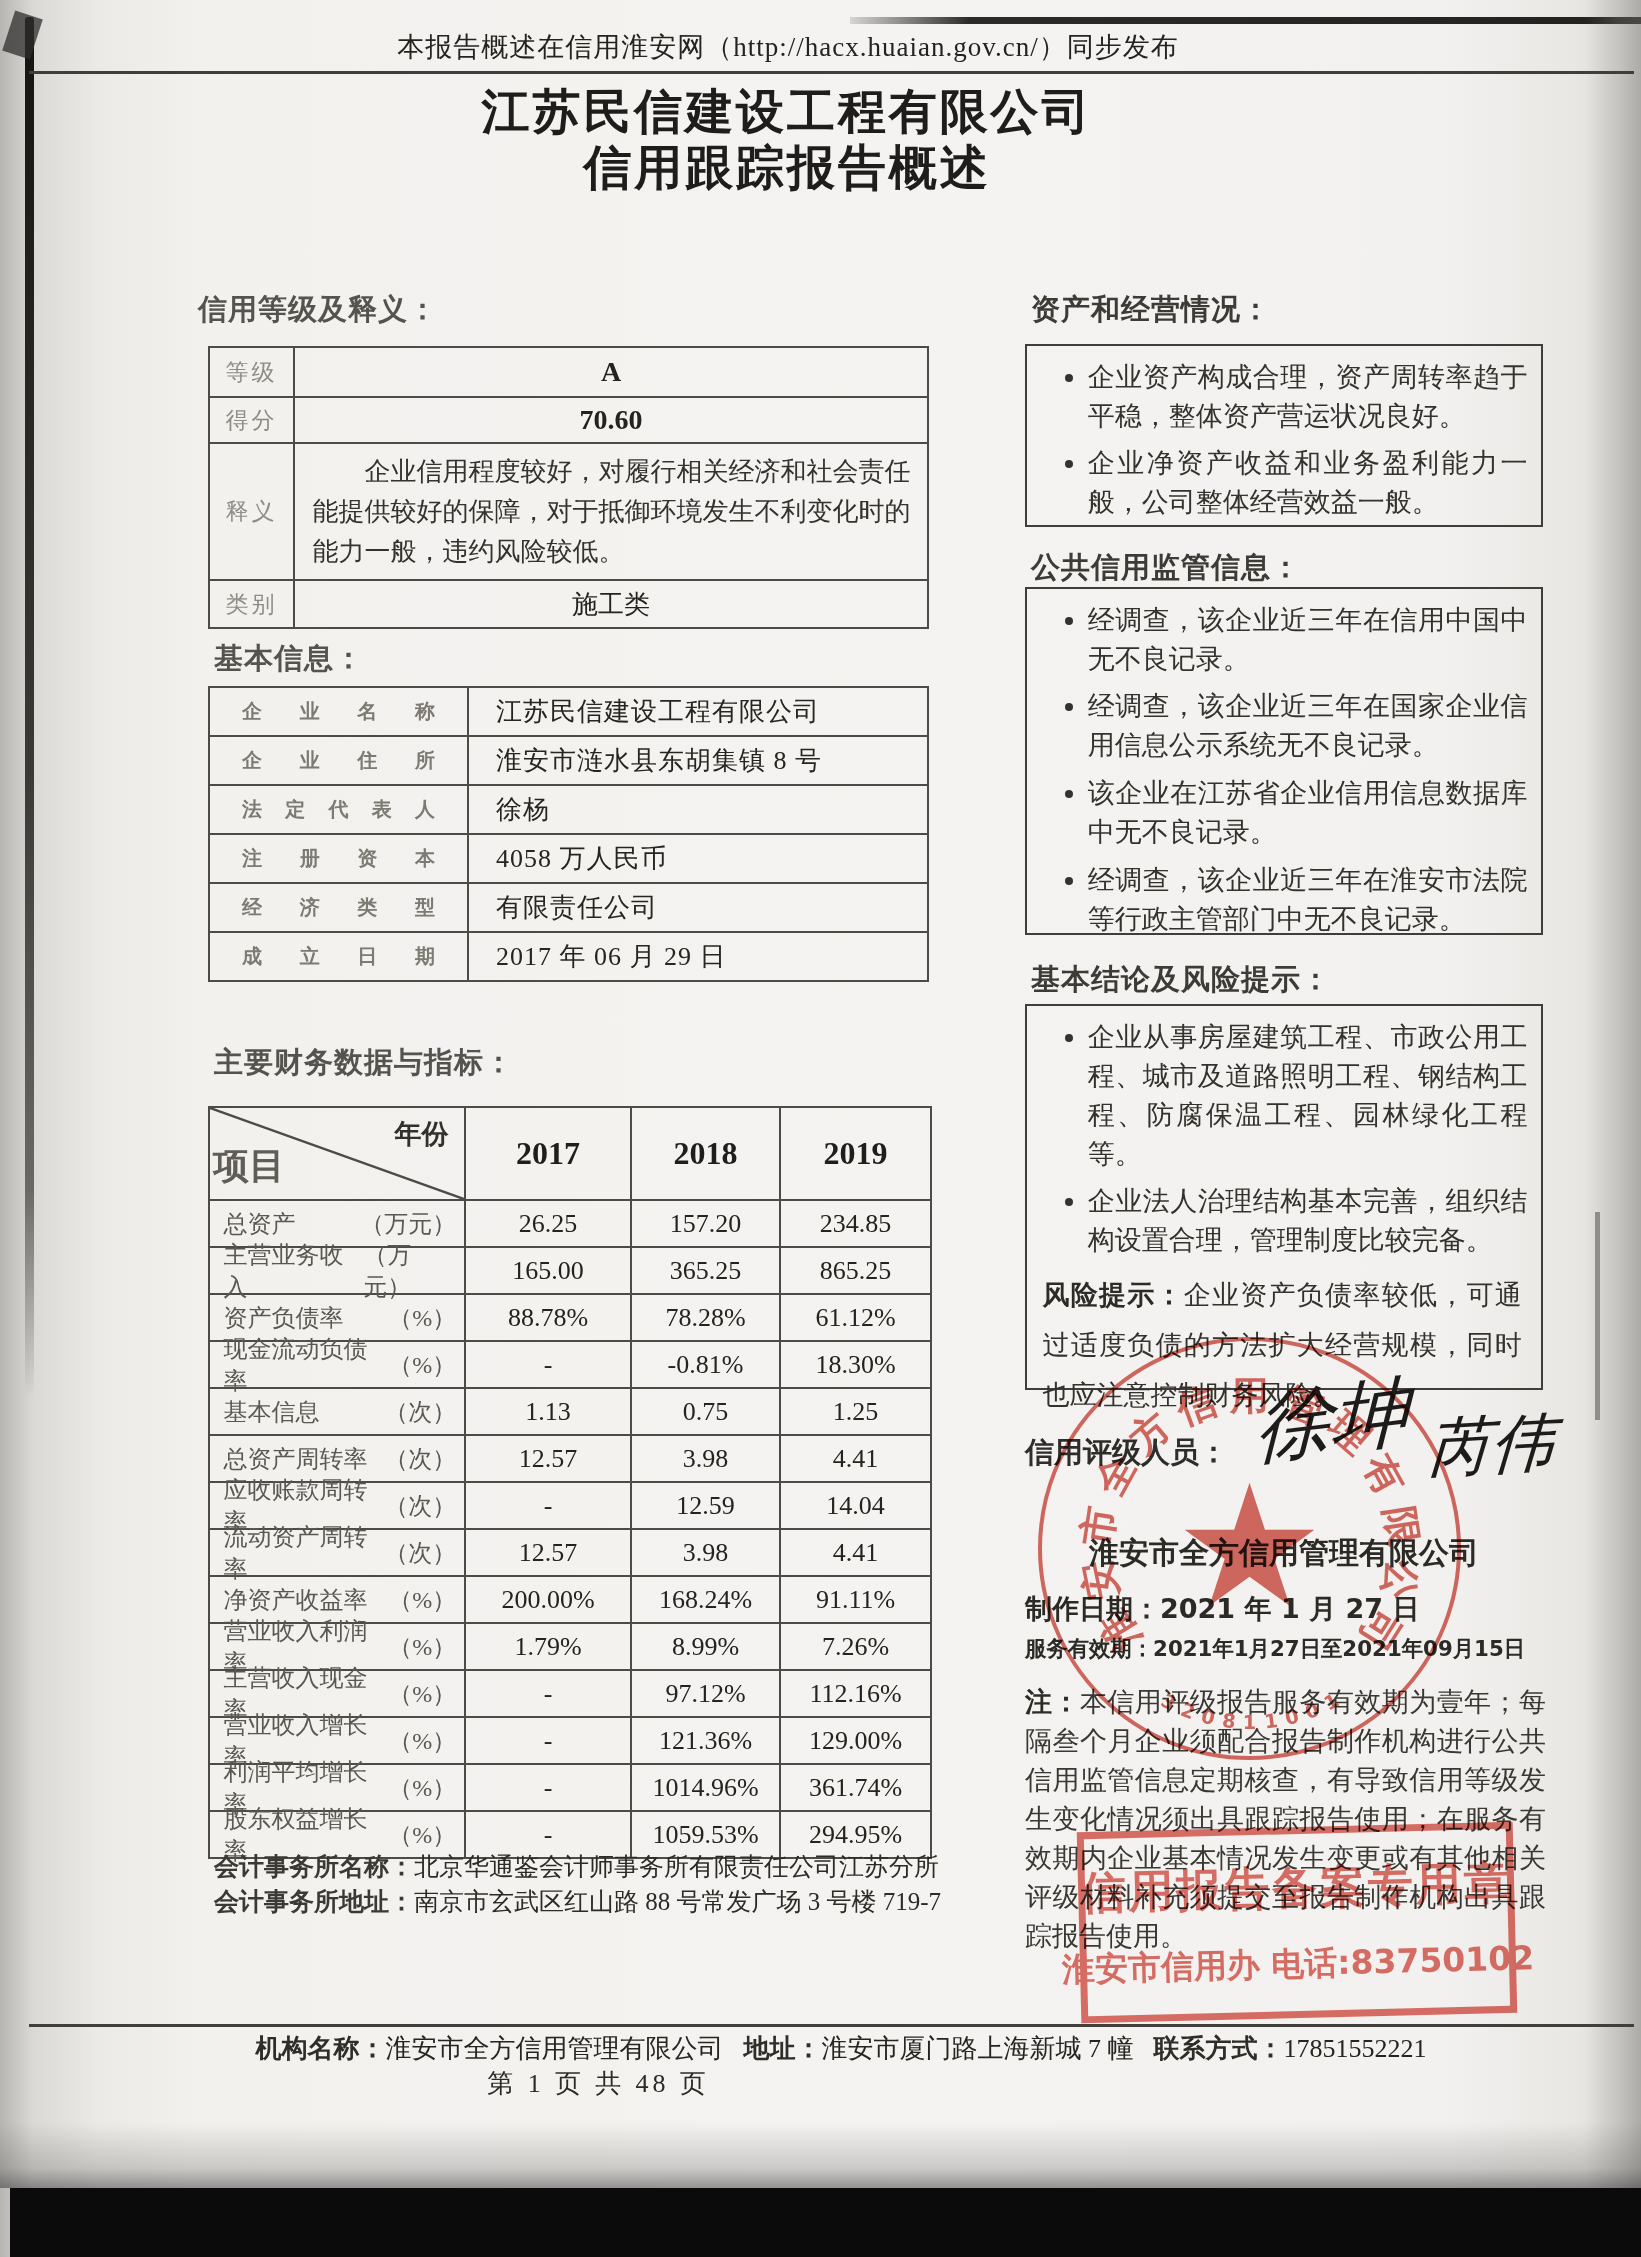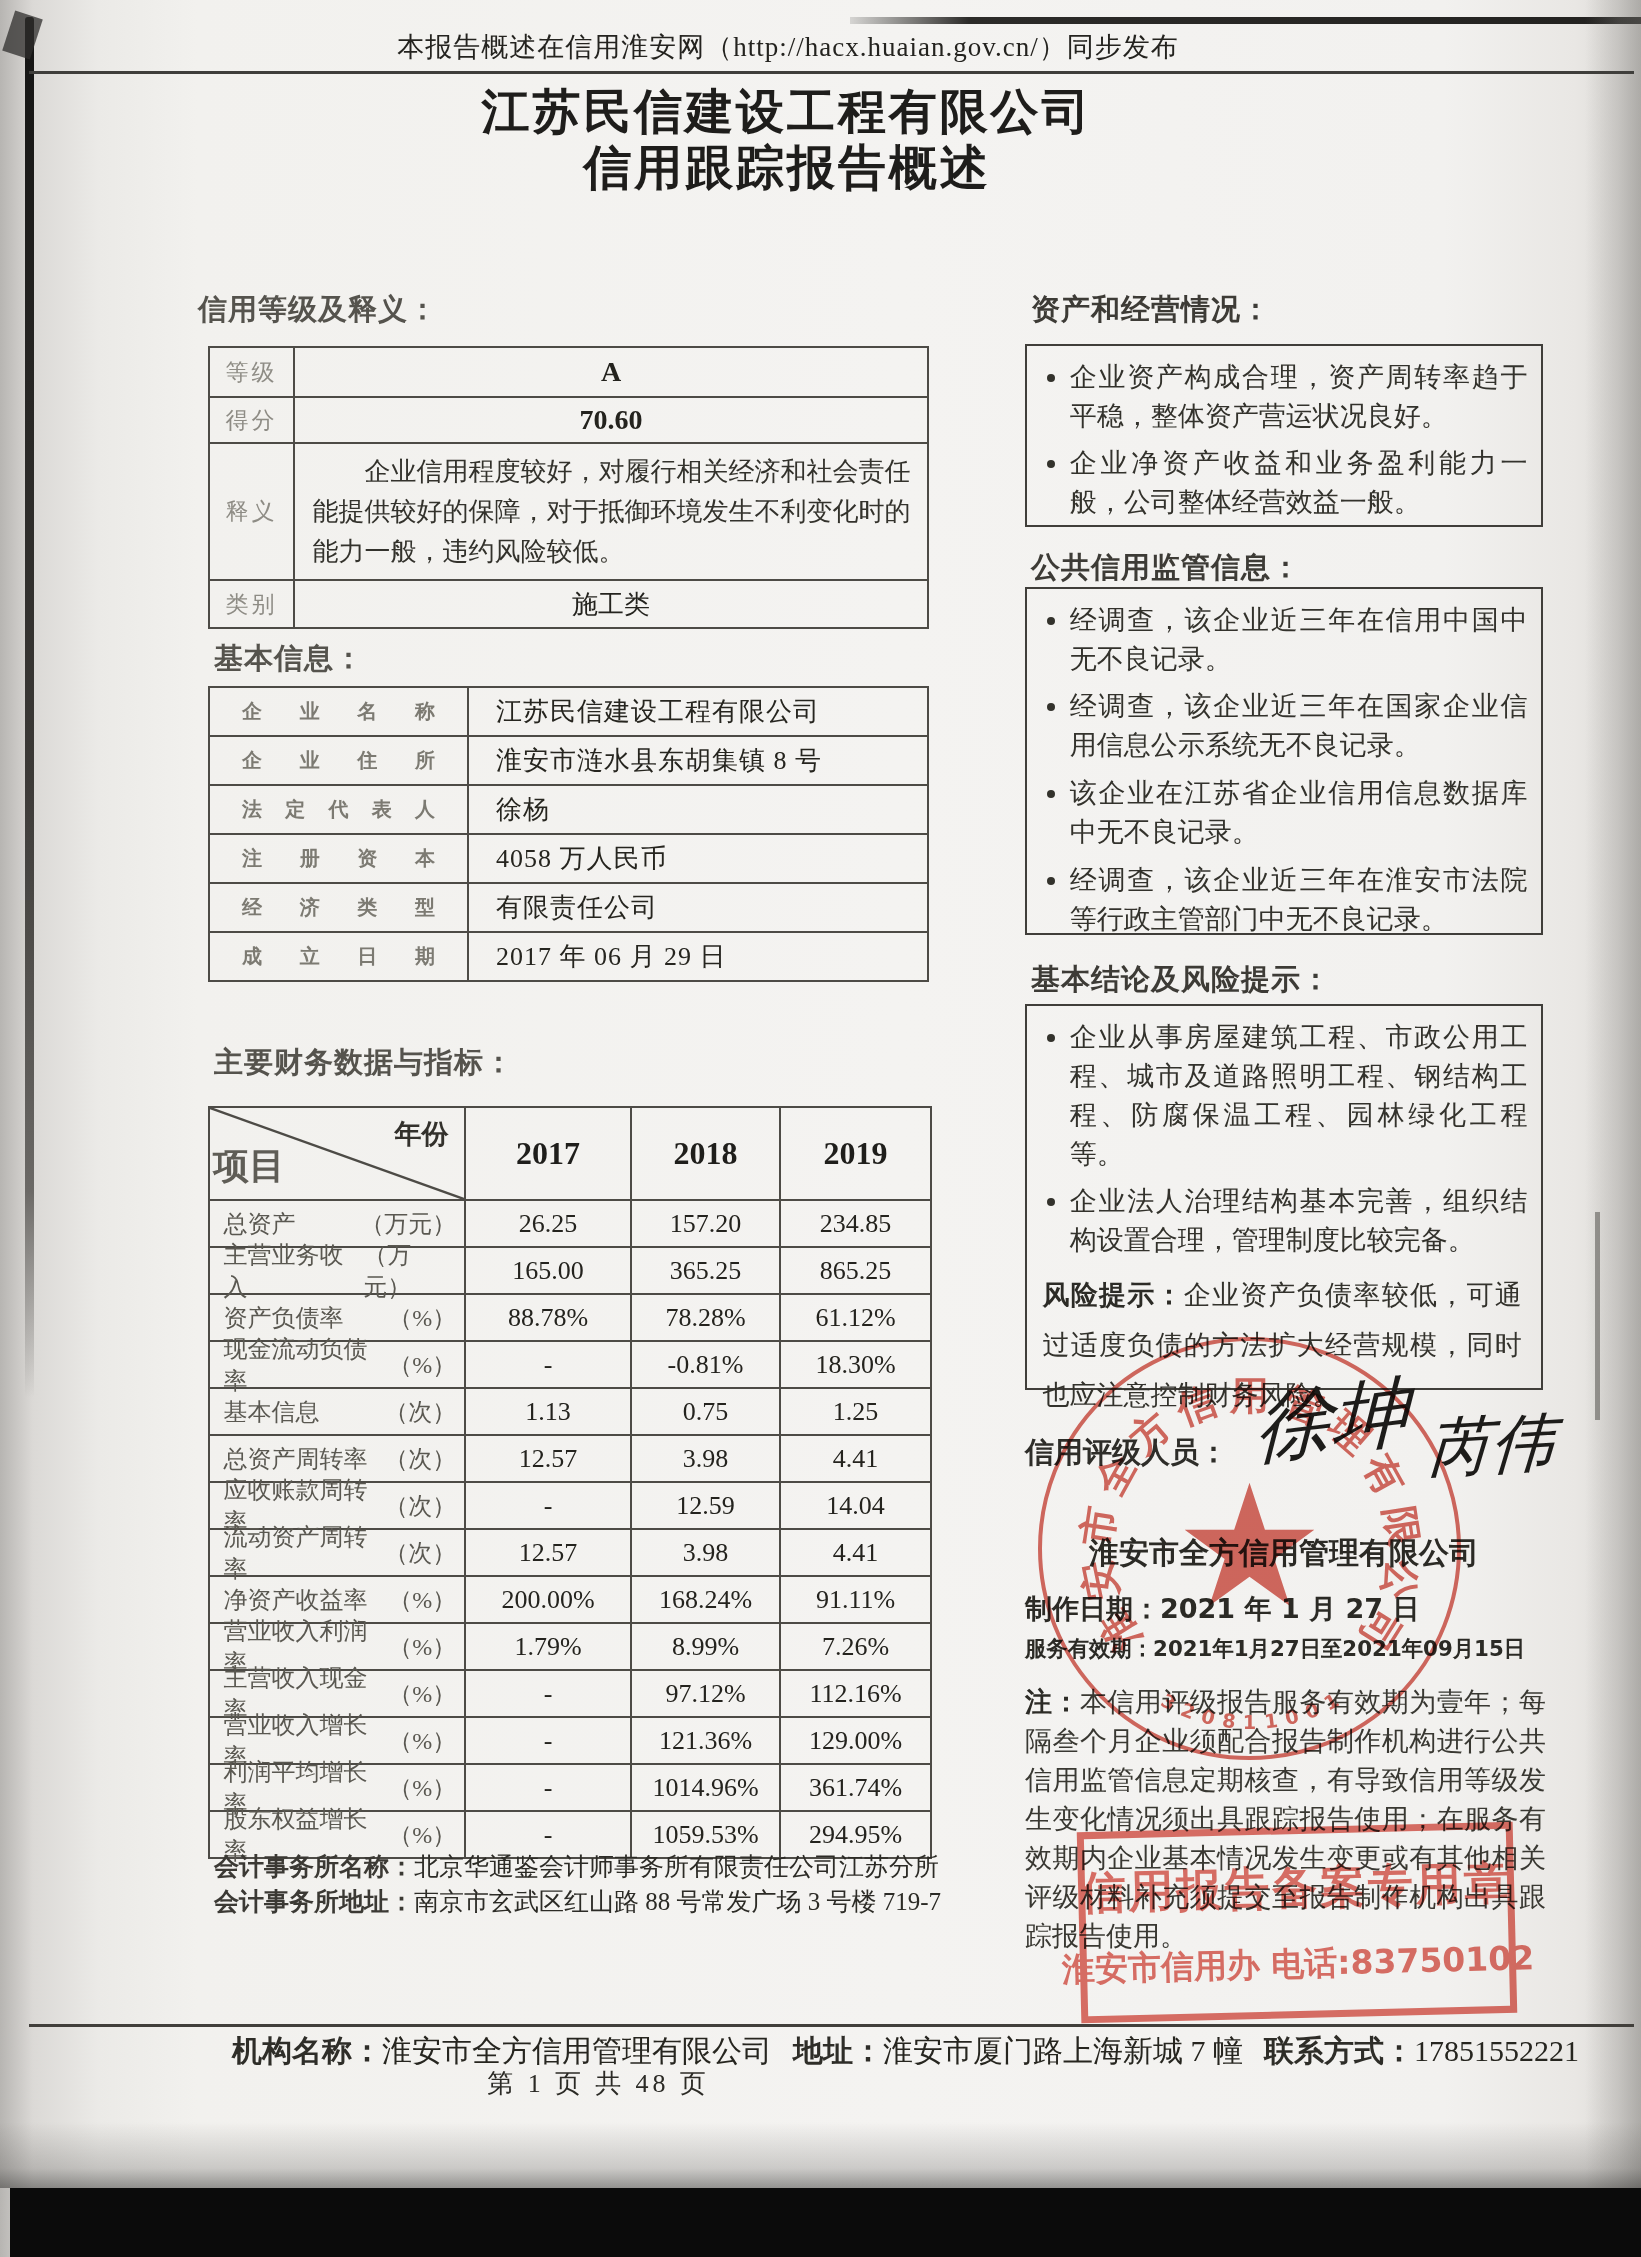--- a/index.html
+++ b/index.html
@@ -68,21 +68,21 @@
   td.fin-item-td{padding:0;}
   .fin-val{text-align:center;font-size:26px;color:#24231e;}
 
   .acct-line{position:absolute;left:214px;width:869px;white-space:nowrap;font-size:25px;color:#2c2b26;}
   .acct-line .lab{font-family:"DejaVu Sans","Liberation Sans",sans-serif;font-weight:bold;color:#3b3934;}
 
   
   .rbox{position:absolute;left:1025px;width:518px;border:2.9px solid #403e3a;box-sizing:border-box;
     padding:11.6px 13.5px 0 7.7px;}
   .rbox ul{margin:0;padding:0 0 0 35px;list-style:disc;}
-  .rbox li{font-size:27px;line-height:39px;color:#33322c;margin-bottom:8.7px;text-align:justify;}
+  .rbox li{font-size:27px;line-height:39px;color:#33322c;margin-bottom:8.7px;text-align:justify;margin-left:18px;}
   .risk-para{margin:9.7px 5.8px 0 7.7px;font-size:27px;line-height:50px;color:#33322c;text-align:justify;}
   .risk-para .lab{font-family:"DejaVu Sans","Liberation Sans",sans-serif;font-weight:bold;color:#2c2b26;}
 
   .staff-label{position:absolute;left:1025px;top:1433px;font-family:"DejaVu Sans","Liberation Sans",sans-serif;
     font-weight:bold;font-size:29px;color:#2e2d29;}
   .signature{position:absolute;font-style:italic;color:#1d1c1a;font-family:"DejaVu Serif","Liberation Serif",serif;}
   .sig1{left:1255px;top:1369px;font-size:77px;transform:rotate(-7deg) skewX(-8deg);}
   .sig2{left:1427px;top:1402px;font-size:64px;transform:rotate(-3deg) skewX(-6deg);}
   .sign-company{position:absolute;left:1025px;top:1533px;width:518px;text-align:center;
     font-family:"DejaVu Sans","Liberation Sans",sans-serif;font-weight:bold;font-size:30px;color:#2b2a25;}
@@ -108,21 +108,21 @@
     border:7.7px solid #d94f43;color:#d94f43;transform:rotate(-1.4deg);mix-blend-mode:multiply;opacity:.8;
     display:flex;flex-direction:column;justify-content:space-evenly;align-items:center;overflow:visible;}
   .rect-stamp .l1{font-family:"DejaVu Sans","Liberation Sans",sans-serif;font-weight:bold;
     font-size:45px;letter-spacing:2.9px;white-space:nowrap;}
   .rect-stamp .l2{font-family:"DejaVu Sans","Liberation Sans",sans-serif;font-weight:bold;
     font-size:33px;white-space:nowrap;}
 
   
   .rule-bottom{position:absolute;left:29px;top:2024px;width:1605px;height:2.9px;background:#413f3b;}
   .footer-line{position:absolute;left:232px;top:2031px;width:1218px;text-align:center;
-    font-size:30px;color:#26251f;white-space:nowrap;}
+    font-size:26px;color:#26251f;white-space:nowrap;}
   .footer-line .lab{font-family:"DejaVu Sans","Liberation Sans",sans-serif;font-weight:bold;color:#2e2d28;}
   .page-info{position:absolute;left:444px;top:2066px;width:309px;text-align:center;
     font-size:26px;letter-spacing:3.9px;color:#2b2a25;}
 </style>
 </head>
 <body>
 
 <div class="page">
 
   <div class="edge-line-left"></div>

